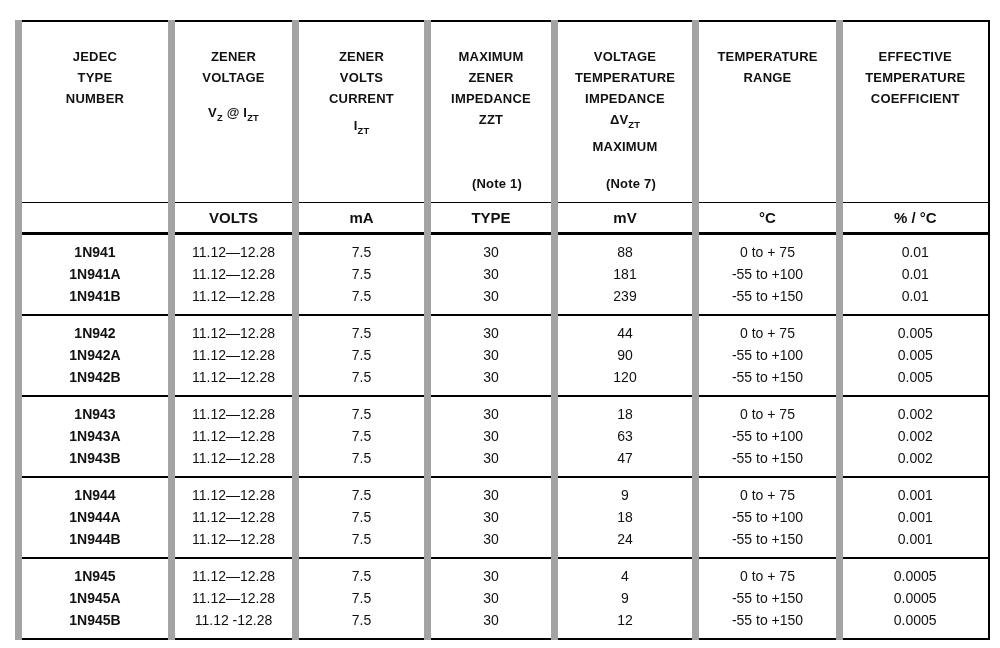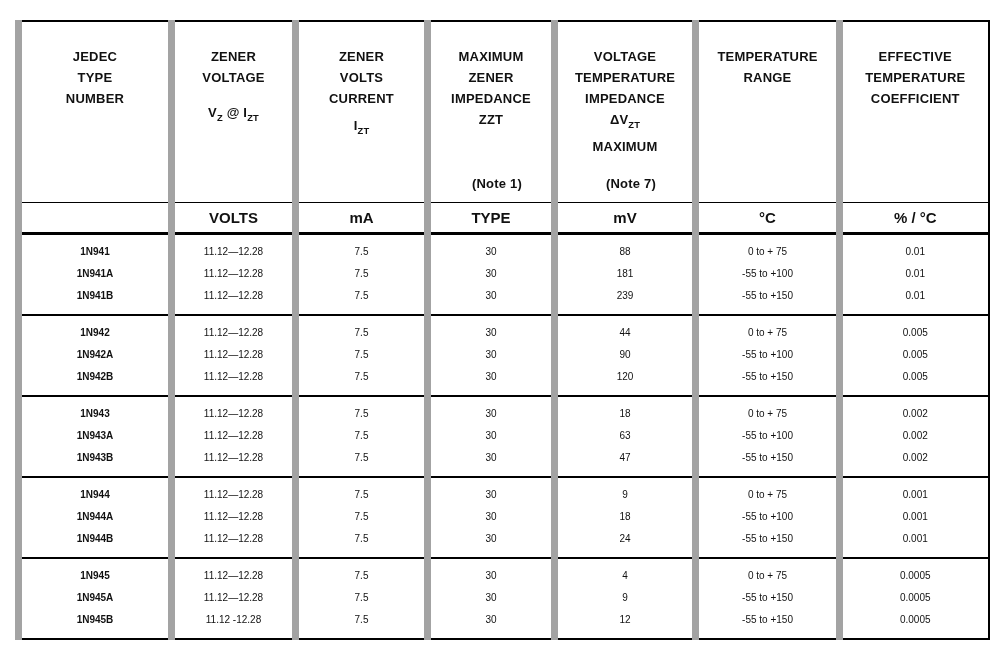--- a/index.html
+++ b/index.html
@@ -49,21 +49,21 @@
     font-size: 15px;
     font-weight: bold;
   }
 
   
   .dcell {
     border-bottom: 2px solid #000;
     vertical-align: top;
     text-align: center;
     padding: 6px 2px 7px 2px;
-    font-size: 10px;
+    font-size: 14px;
     line-height: 22px;
   }
   .dcell.c0 { font-weight: bold; }
 </style>
 </head>
 <body>
 
 <div class="table-wrap">
 <table class="spec">
   <colgroup>

